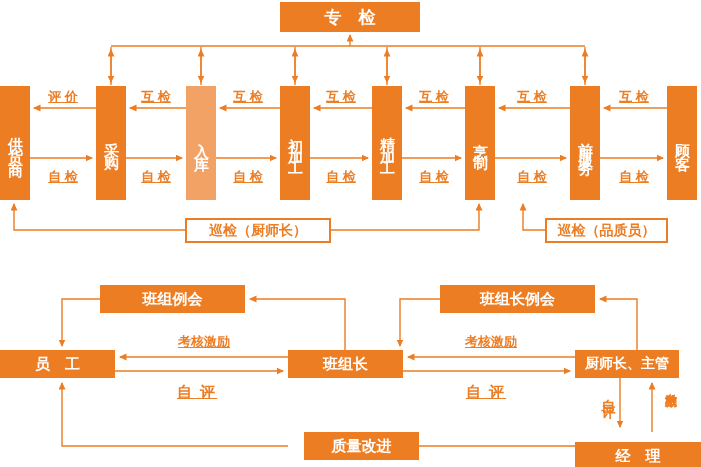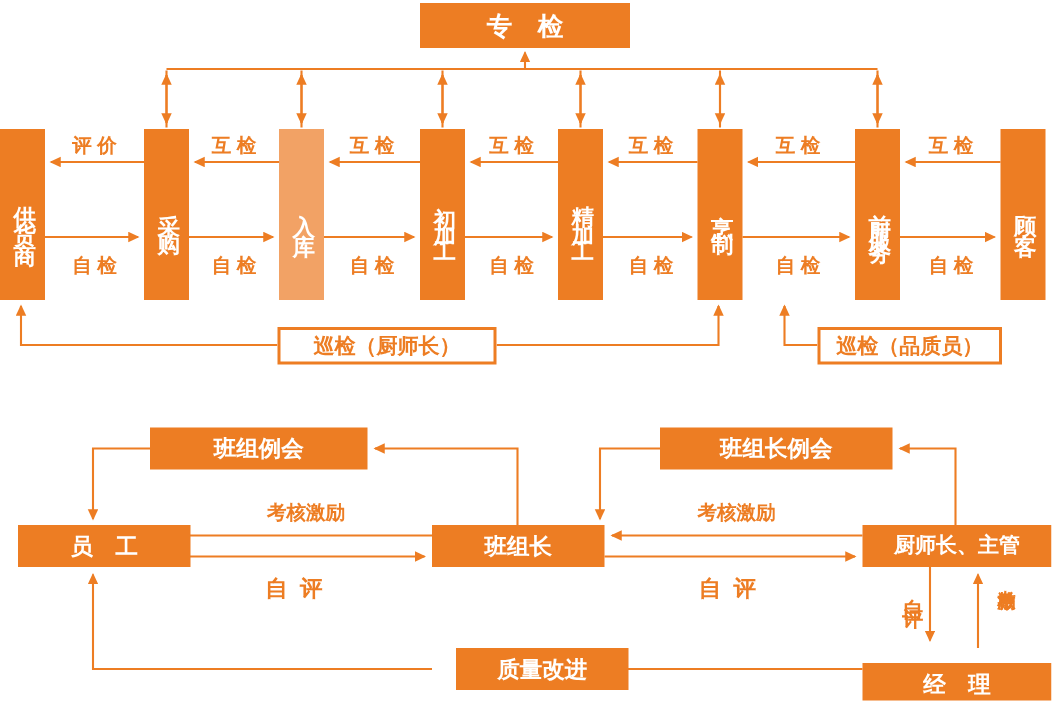--- a/index.html
+++ b/index.html
@@ -13,21 +13,21 @@
        display:flex;align-items:center;justify-content:center;text-align:center;}
   .station{top:86px;width:30px;height:114px;font-size:15px;
        writing-mode:vertical-rl;text-orientation:upright;letter-spacing:12px;}
   .station.tight{letter-spacing:6px;}
   .station.light{background:var(--orange-light,#F2A265);}
   .special{left:280px;top:2px;width:140px;height:30px;font-size:17px;}
   .patrol{position:absolute;top:218px;height:25px;background:#fff;border:2px solid var(--orange,#ED7D23);
        color:var(--orange,#ED7D23);font-weight:bold;font-size:14px;
        display:flex;align-items:center;justify-content:center;}
   .hlabel{position:absolute;color:var(--orange,#ED7D23);font-weight:bold;font-size:13px;
-       transform:translateX(-50%);white-space:nowrap;}
+       transform:translateX(-50%);white-space:nowrap;text-decoration:underline;}
   .hlabel.big{font-size:15px;letter-spacing:2px;text-align:center;}
   .vlabel{position:absolute;color:var(--orange,#ED7D23);font-weight:bold;
        writing-mode:vertical-rl;text-orientation:upright;}
   .bbox{height:28px;font-size:15px;}
   .bbox.small{font-size:14px;}
 </style>
 </head>
 <body>
 
 <div class="canvas">
@@ -113,23 +113,23 @@
   <div class="hlabel" style="left:341px;top:168px">自 检</div>
   <div class="hlabel" style="left:434px;top:168px">自 检</div>
   <div class="hlabel" style="left:532px;top:168px">自 检</div>
   <div class="hlabel" style="left:634px;top:168px">自 检</div>
 
   <div class="patrol" style="left:185px;width:146px">巡检（厨师长）</div>
   <div class="patrol" style="left:545px;width:123px">巡检（品质员）</div>
 
   <div class="box bbox" style="left:100px;top:285px;width:145px">班组例会</div>
   <div class="box bbox" style="left:440px;top:285px;width:155px">班组长例会</div>
-  <div class="box bbox" style="left:12px;top:350px;width:115px">员　工</div>
+  <div class="box bbox" style="left:0;top:350px;width:115px">员　工</div>
   <div class="box bbox" style="left:288px;top:350px;width:115px">班组长</div>
-  <div class="box bbox small" style="left:575px;top:350px;width:126px">厨师长、主管</div>
+  <div class="box bbox small" style="left:575px;top:350px;width:104px">厨师长、主管</div>
   <div class="box bbox" style="left:304px;top:432px;width:115px">质量改进</div>
   <div class="box bbox" style="left:575px;top:442px;width:126px">经　理</div>
 
   <div class="hlabel" style="left:204px;top:333px">考核激励</div>
   <div class="hlabel big" style="left:197px;top:383px">自 评</div>
   <div class="hlabel" style="left:491px;top:333px">考核激励</div>
   <div class="hlabel big" style="left:486px;top:383px">自 评</div>
   <div class="vlabel" style="left:600px;top:388px;font-size:14px;letter-spacing:6px">自评</div>
   <div class="vlabel" style="left:662px;top:383px;font-size:12px;letter-spacing:1px">考核激励</div>
 

